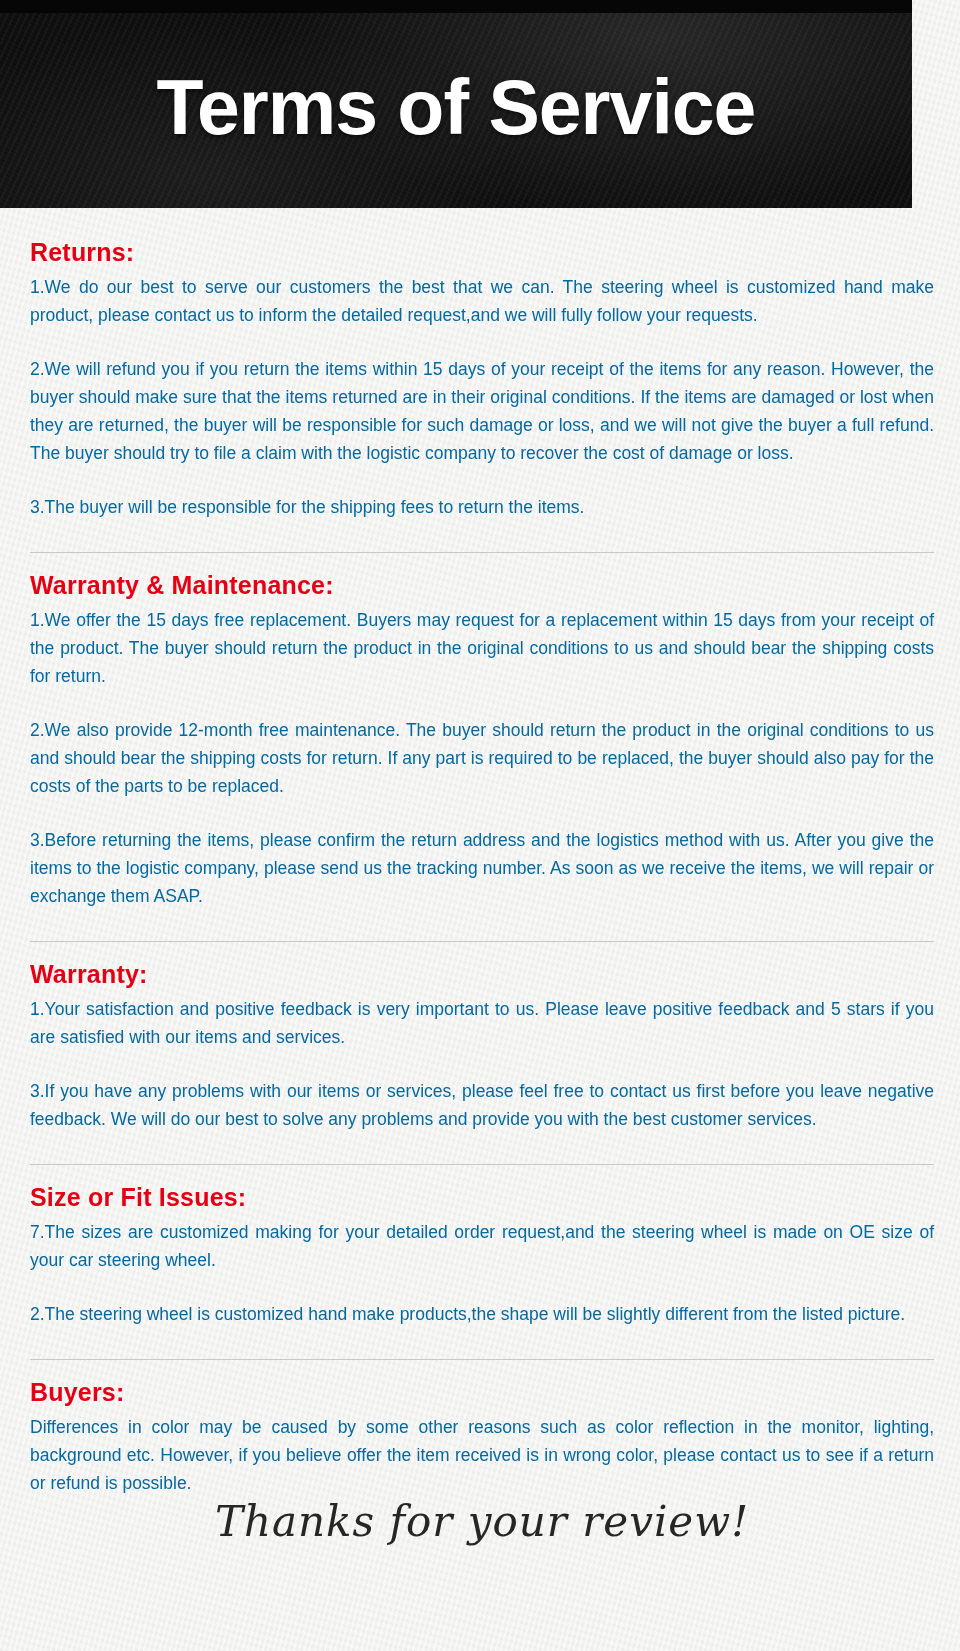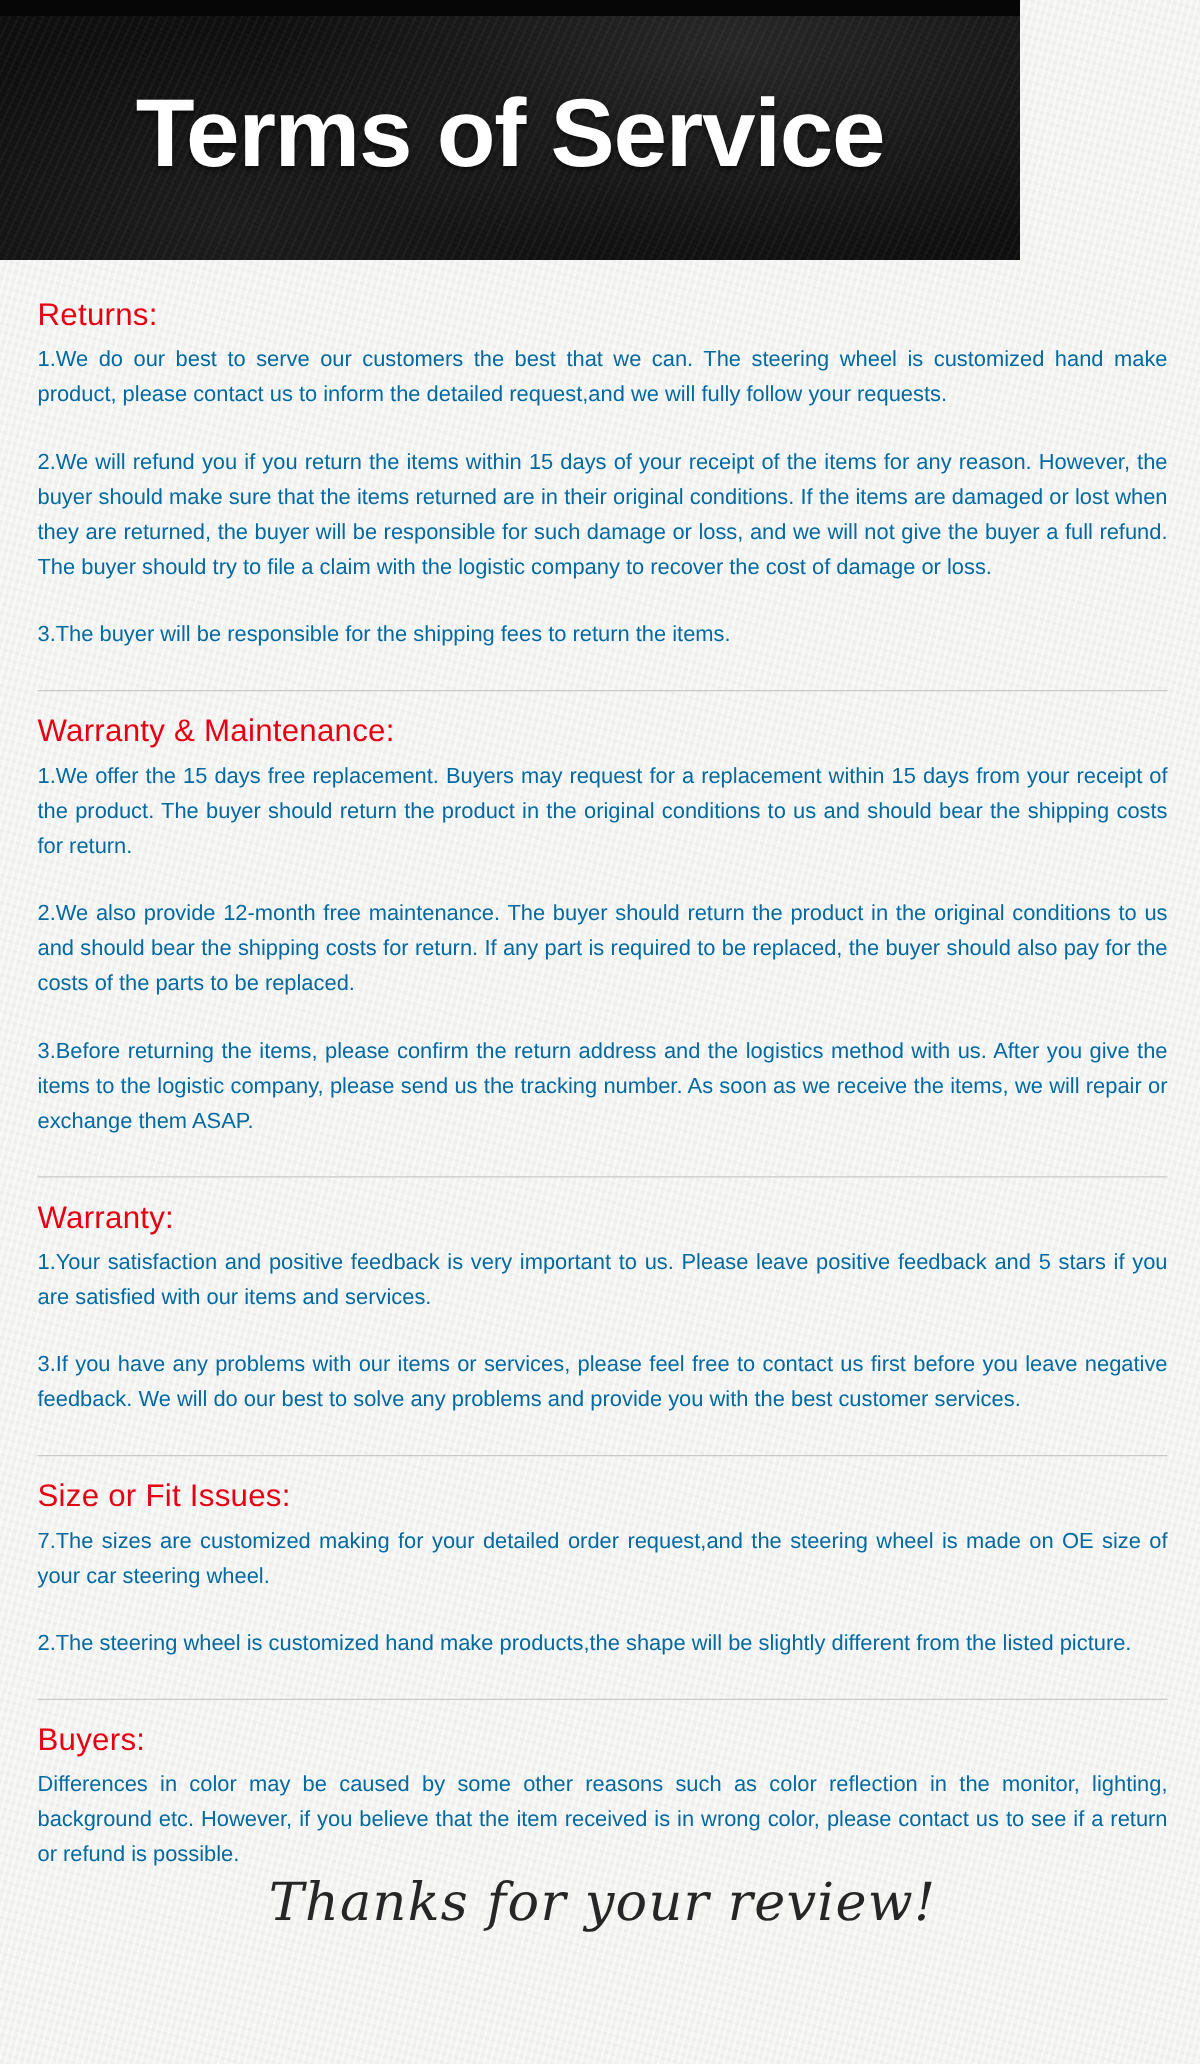--- a/index.html
+++ b/index.html
@@ -13,21 +13,21 @@
     background-color: #f3f3f1;
     background-image:
       repeating-linear-gradient(105deg, rgba(255,255,255,0.5) 0 2px, rgba(255,255,255,0) 2px 5px),
       repeating-linear-gradient(15deg, rgba(0,0,0,0.02) 0 3px, rgba(255,255,255,0) 3px 7px);
     font-family: "Liberation Sans", sans-serif;
     color: #3c3c3c;
   }
 
   
   .banner {
-    width: 816px;
+    width: 912px;
     height: 208px;
     box-sizing: border-box;
     background-image:
       linear-gradient(#060606 0 13px, rgba(0,0,0,0) 13px),
       radial-gradient(ellipse 620px 300px at 72% 18%, rgba(255,255,255,0.10), rgba(255,255,255,0) 62%),
       radial-gradient(ellipse 520px 260px at 22% 85%, rgba(255,255,255,0.06), rgba(255,255,255,0) 60%),
       repeating-linear-gradient(115deg, rgba(255,255,255,0.035) 0 2px, rgba(255,255,255,0) 2px 6px),
       repeating-linear-gradient(25deg, rgba(0,0,0,0.25) 0 1px, rgba(255,255,255,0) 1px 4px);
     background-color: #101010;
     display: flex;
@@ -47,21 +47,21 @@
 
   
   .content {
     box-sizing: border-box;
     width: 960px;
     padding: 14px 26px 0 30px;
   }
   .sec-heading {
     margin: 18px 0 6px 0;
     font-size: 25px;
-    font-weight: normal;
+    font-weight: bold;
     color: #e60014;
     letter-spacing: 0.2px;
   }
   .tos-section:first-child .sec-heading {
     margin-top: 16px;
   }
   .para {
     margin: 0 0 26px 0;
     font-size: 17.5px;
     line-height: 28px;
@@ -122,18 +122,18 @@
 
   <section class="tos-section">
     <h2 class="sec-heading">Size or Fit Issues:</h2>
     <p class="para">7.The sizes are customized making for your detailed order request,and the steering wheel is made on OE size of your car steering wheel.</p>
     <p class="para">2.The steering wheel is customized hand make products,the shape will be slightly different from the listed picture.</p>
     <hr class="divider">
   </section>
 
   <section class="tos-section">
     <h2 class="sec-heading">Buyers:</h2>
-    <p class="para">Differences in color may be caused by some other reasons such as color reflection in the monitor, lighting, background etc. However, if you believe that the item received is in wrong color, please contact us to see if a return or refund is possible.</p>
+    <p class="para">Differences in color may be caused by some other reasons such as color reflection in the monitor, lighting, background etc. However, if you believe offer the item received is in wrong color, please contact us to see if a return or refund is possible.</p>
   </section>
 
   <div class="footer-message">Thanks for your review!</div>
 
 </main>
 
 </body></html>

